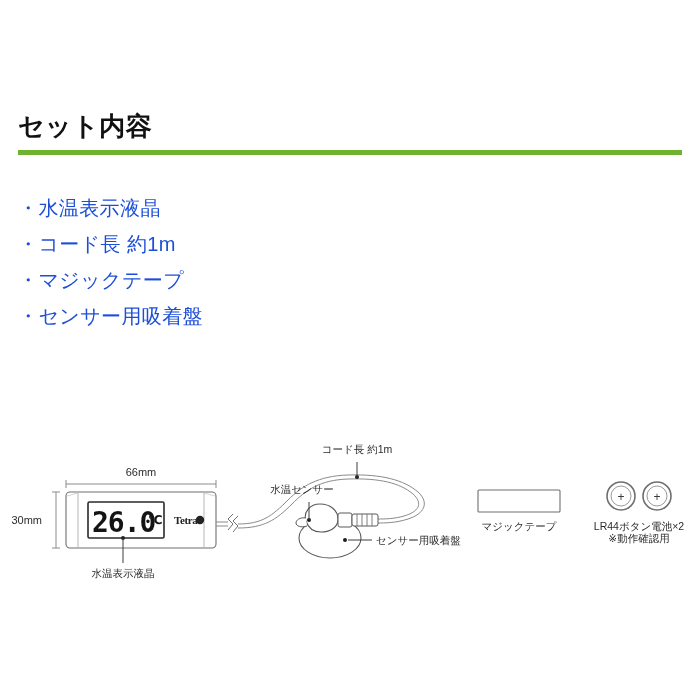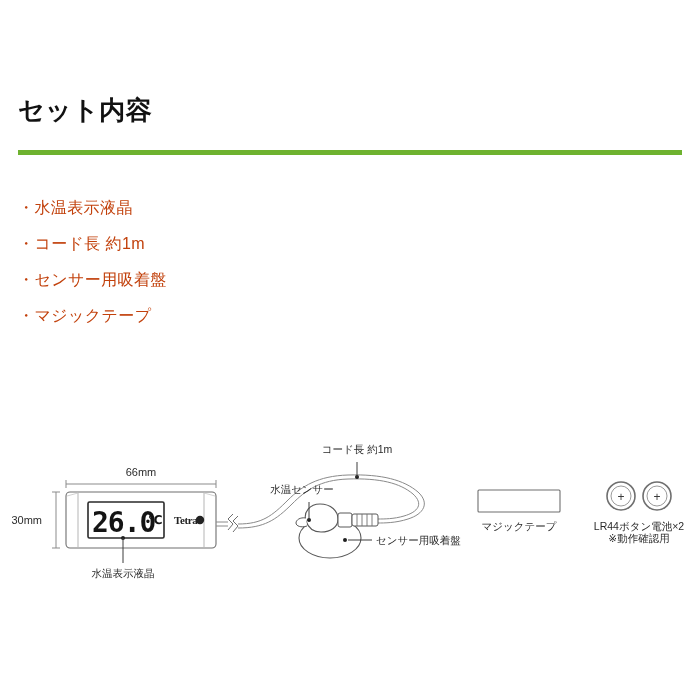--- a/index.html
+++ b/index.html
@@ -20,21 +20,21 @@
     position: absolute;
     left: 0; top: 0;
     width: 700px;
     height: 700px;
   }
 
   
   .section-head {
     position: absolute;
     left: 18px;
-    top: 96px;
+    top: 112px;
     width: 664px;
   }
   .section-title {
     font-size: 26px;
     font-weight: bold;
     letter-spacing: 0.5px;
     color: #111111;
     line-height: 1.1;
     white-space: nowrap;
   }
@@ -51,23 +51,23 @@
   .spec-list {
     position: absolute;
     left: 18px;
     top: 190px;
     width: 660px;
     list-style: none;
     margin: 0;
     padding: 0;
   }
   .spec-item {
-    font-size: 16px;
+    font-size: 20px;
     line-height: 36px;
-    color: #c2410c;
+    color: #1d4ed8;
     white-space: nowrap;
     letter-spacing: 0.4px;
   }
   .spec-note {
     padding-left: 24px;
   }
 
   
   .diagram {
     position: absolute;
@@ -96,24 +96,24 @@
   <div class="section-rule"></div>
 
   <ul class="spec-list">
     <li class="spec-item">
       <span>・</span><span>水温表示液晶</span>
     </li>
     <li class="spec-item">
       <span>・</span><span>コード長 約1m</span>
     </li>
     <li class="spec-item">
+      <span>・</span><span>マジックテープ</span>
+    </li>
+    <li class="spec-item">
       <span>・</span><span>センサー用吸着盤</span>
-    </li>
-    <li class="spec-item">
-      <span>・</span><span>マジックテープ</span>
     </li>
   </ul>
 
   <div class="diagram">
     <svg width="700" height="180" viewBox="0 0 700 180" xmlns="http://www.w3.org/2000/svg">
 
       <g>
         <line x1="66" y1="64" x2="216" y2="64" stroke="#8b8b8b" stroke-width="1"></line>
         <line x1="66" y1="60" x2="66" y2="68" stroke="#8b8b8b" stroke-width="1"></line>
         <line x1="216" y1="60" x2="216" y2="68" stroke="#8b8b8b" stroke-width="1"></line>

